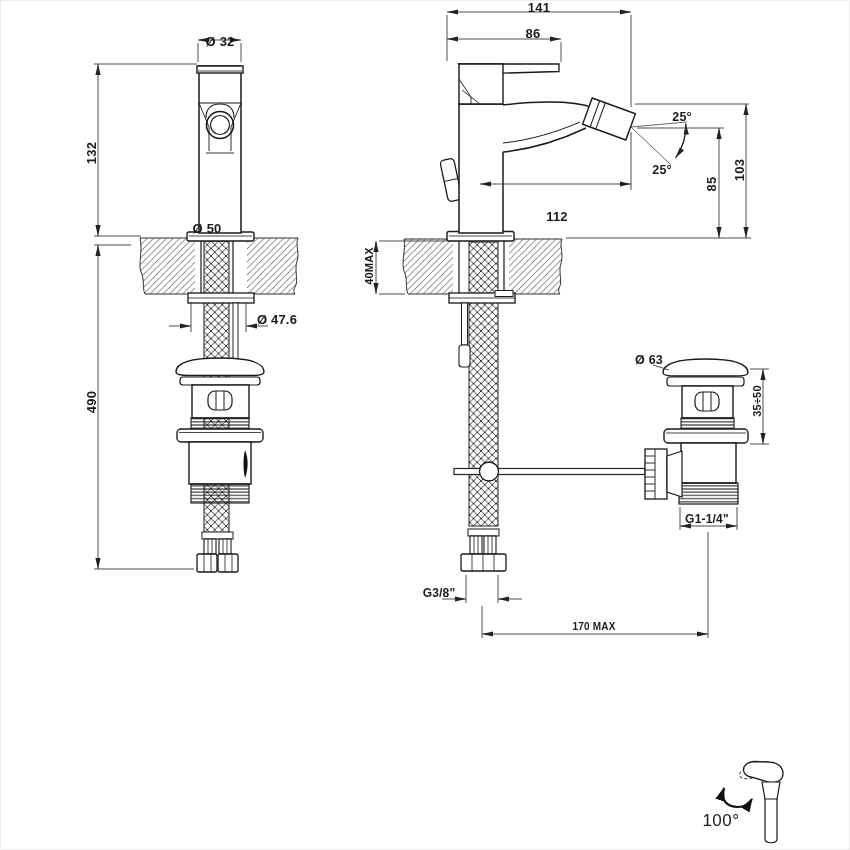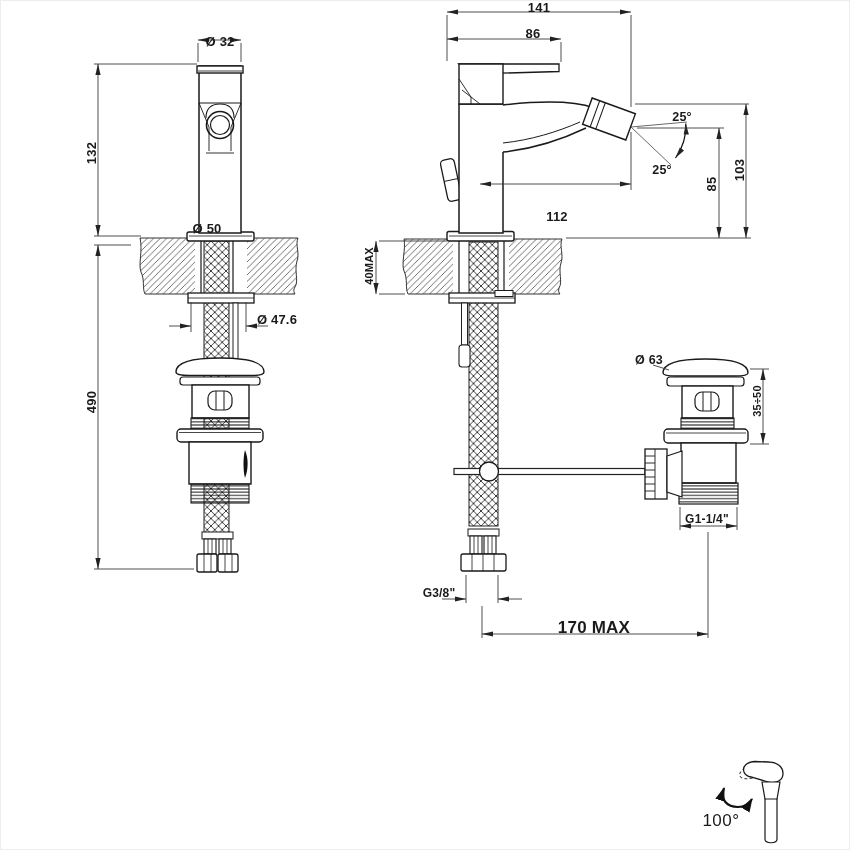--- a/index.html
+++ b/index.html
@@ -231,20 +231,20 @@
 
   <div class="lbl" style="left:538px;top:6px;">141</div>
   <div class="lbl" style="left:532px;top:32px;">86</div>
   <div class="lbl" style="left:556px;top:176px;margin-top:39px;">112</div>
   <div class="lbl" style="left:681px;top:116px;font-size:12.5px;">25°</div>
   <div class="lbl" style="left:661px;top:169px;font-size:12.5px;">25°</div>
   <div class="lbl rot" style="left:710px;top:183px;">85</div>
   <div class="lbl rot" style="left:738px;top:169px;">103</div>
   <div class="lbl rot small" style="left:368px;top:265px;">40MAX</div>
   <div class="lbl med" style="left:438px;top:592px;">G3/8"</div>
-  <div class="lbl" style="left:593px;top:626px;font-size:17px;text-align:center;">170 MAX</div>
+  <div class="lbl" style="left:593px;top:626px;font-size:10px;text-align:center;">170 MAX</div>
 
   <div class="lbl" style="left:640px;top:359px;font-size:12.5px;padding-left:16px;">Ø 63</div>
   <div class="lbl rot small" style="left:756px;top:400px;">35÷50</div>
   <div class="lbl med" style="left:706px;top:518px;">G1-1/4"</div>
 
   <div class="lbl big" style="left:720px;top:819px;">100°</div>
 </div>
 
 </body></html>

